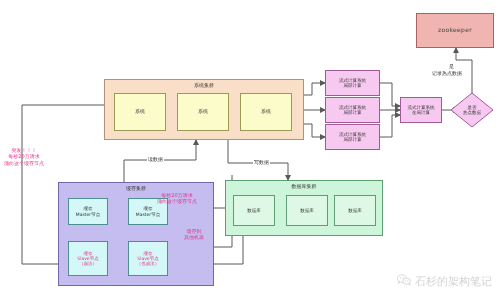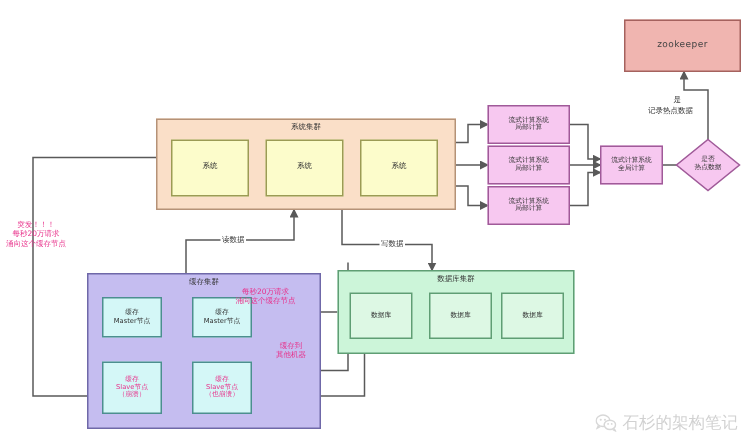--- a/index.html
+++ b/index.html
@@ -20,21 +20,21 @@
   .node-zk{background:#f0b5b0;border:1px solid #a5625e;}
   .cluster-title{position:absolute;width:100%;top:3px;left:0;text-align:center;
        font-size:5px;color:#333;}
   .lbl{position:absolute;font-size:5px;color:#333;background:#fff;
        padding:0 1px;white-space:nowrap;}
   .red{position:absolute;font-size:5px;color:#e8308a;line-height:1.25;
        white-space:nowrap;text-align:center;}
   .diamond{position:absolute;}
   .diamond-text{position:absolute;font-size:4.5px;color:#333;text-align:center;
        line-height:1.2;width:100%;top:50%;transform:translateY(-50%);}
-  .wm{position:absolute;right:8px;bottom:6px;display:flex;align-items:center;
+  .wm{position:absolute;right:8px;bottom:6px;display:flex;align-items:flex-start;
        gap:4px;opacity:.45;}
   .wm-txt{font-size:11px;color:#9a9a9a;font-family:"DejaVu Serif","Liberation Serif",serif;}
   .t5{font-size:5px;color:#333;}
   .t45{font-size:4.5px;color:#333;}
   .zk-txt{font-size:6px;color:#444;letter-spacing:.3px;}
 </style>
 </head>
 <body>
 
 <div class="canvas">

